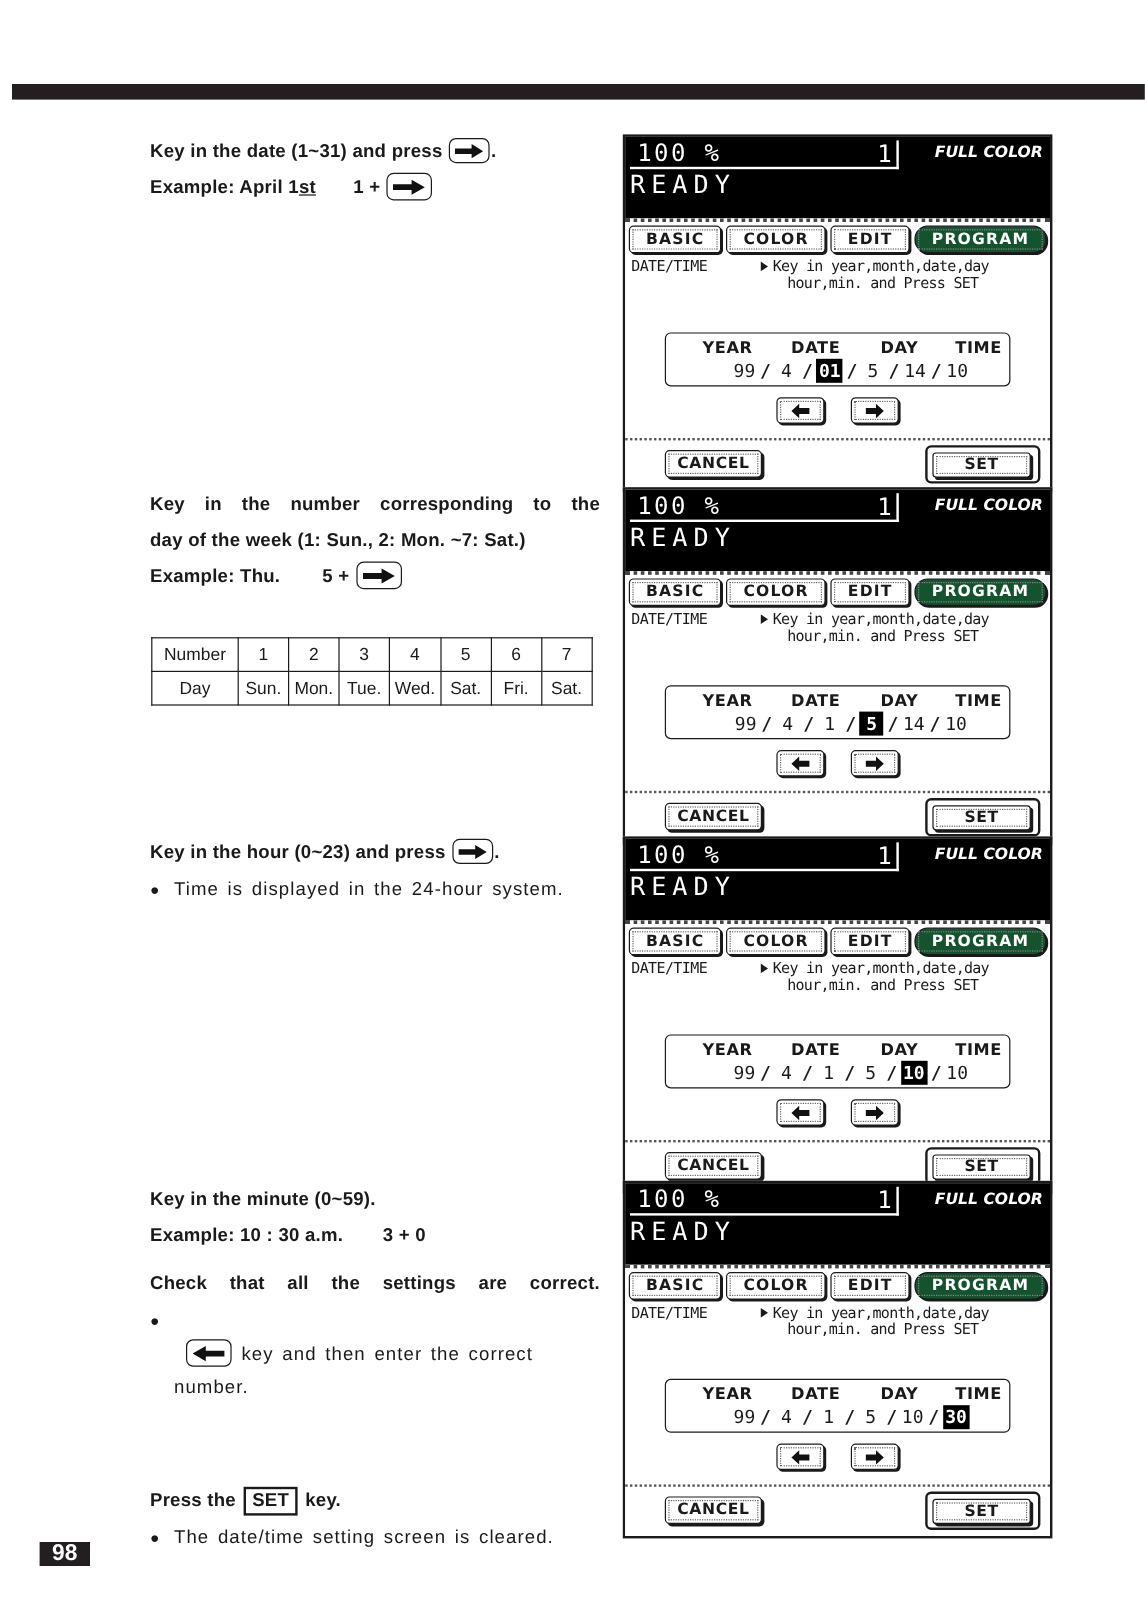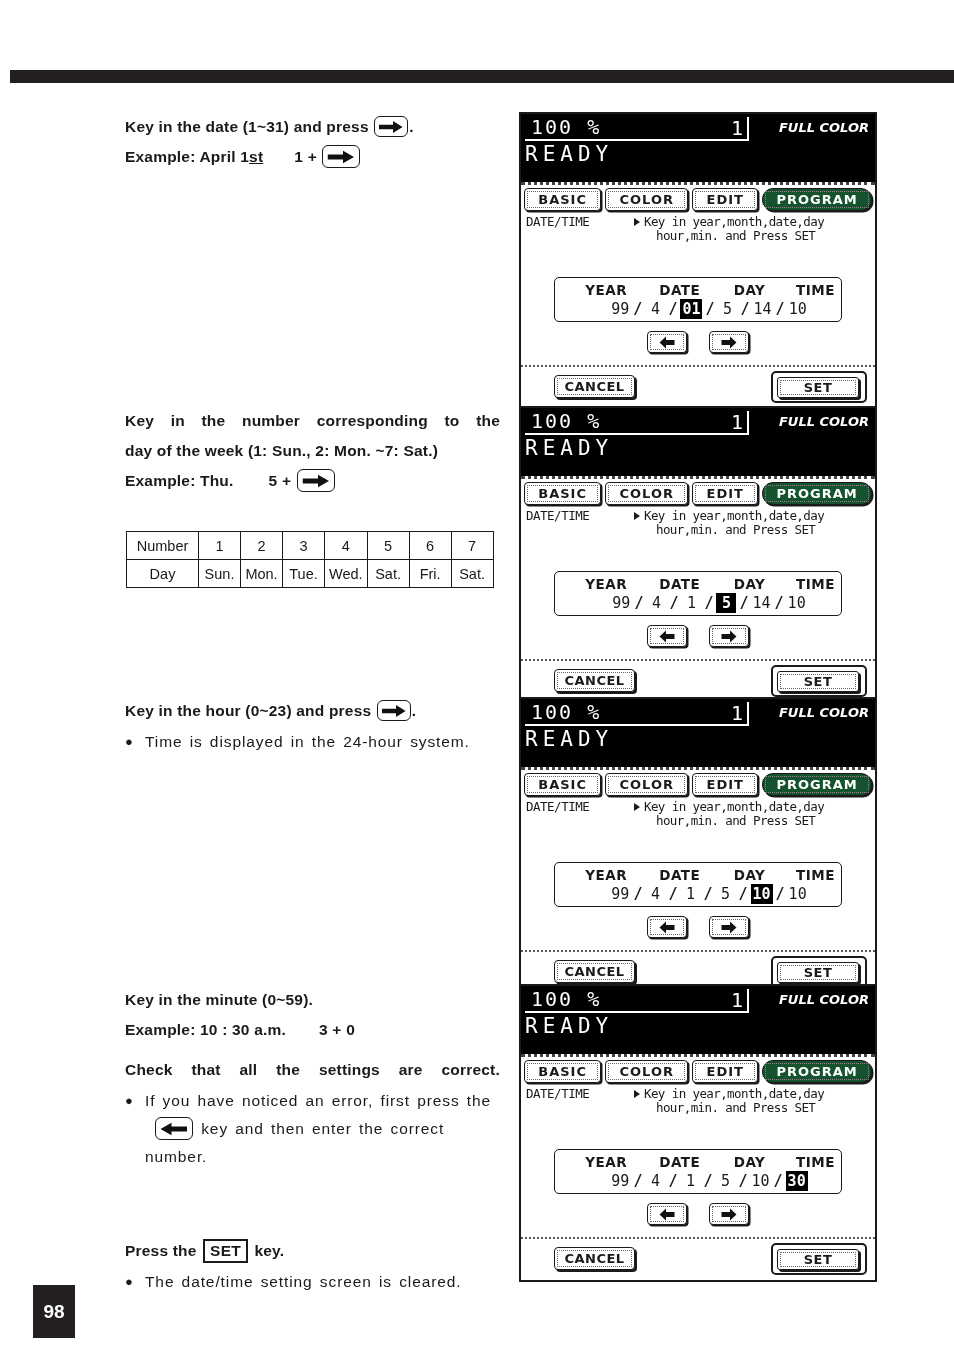--- a/index.html
+++ b/index.html
@@ -377,21 +377,21 @@
     font-size: 13px;
     letter-spacing: 0.5px;
     position: relative;
     margin-right: 2px;
   }
 
   
   .pagenum {
     position: absolute;
     left: 33px; top: 1285px;
-    width: 42px; height: 53px;
+    width: 42px; height: 20px;
     background: #231f20;
     color: #ffffff;
     display: flex;
     align-items: center;
     justify-content: center;
     font-weight: bold;
     font-size: 19px;
     font-family: "Liberation Sans", sans-serif;
   }
 </style>
@@ -485,21 +485,21 @@
       <span style="display:inline-block;width:24px;"></span>
       <span>3 + 0</span>
     </div>
   </div>
 
   <div class="instr" style="top:1055px;">
     <div class="hd justify">Check that all the settings are correct.</div>
     <div class="bullet-row">
       <span class="bullet-dot">●</span>
       <span class="bullet-txt">
-        <span>If you have noticed an error, first press the</span><br>
+        <br>
         <span class="keycap wide" style="margin-left:10px;">
           <svg class="arrow" viewBox="0 0 27 14">
             <path d="M26.5 4.6 H11 V0.7 L0 7 L11 13.3 V9.4 H26.5 Z" fill="#111"></path>
           </svg>
         </span>
         <span>key and then enter the correct number.</span>
       </span>
     </div>
   </div>
 

